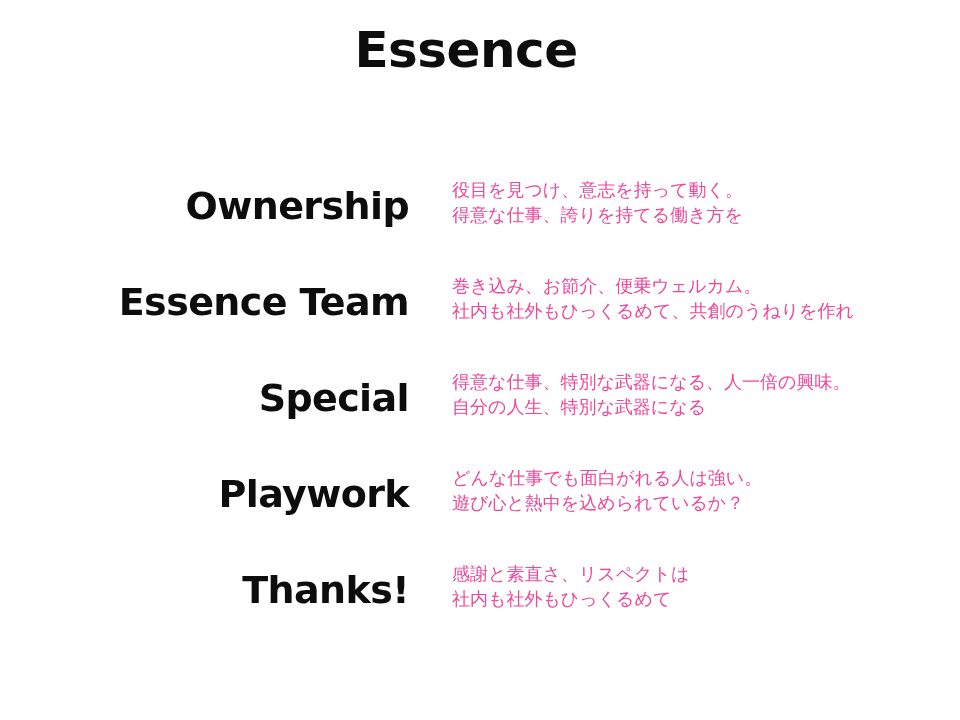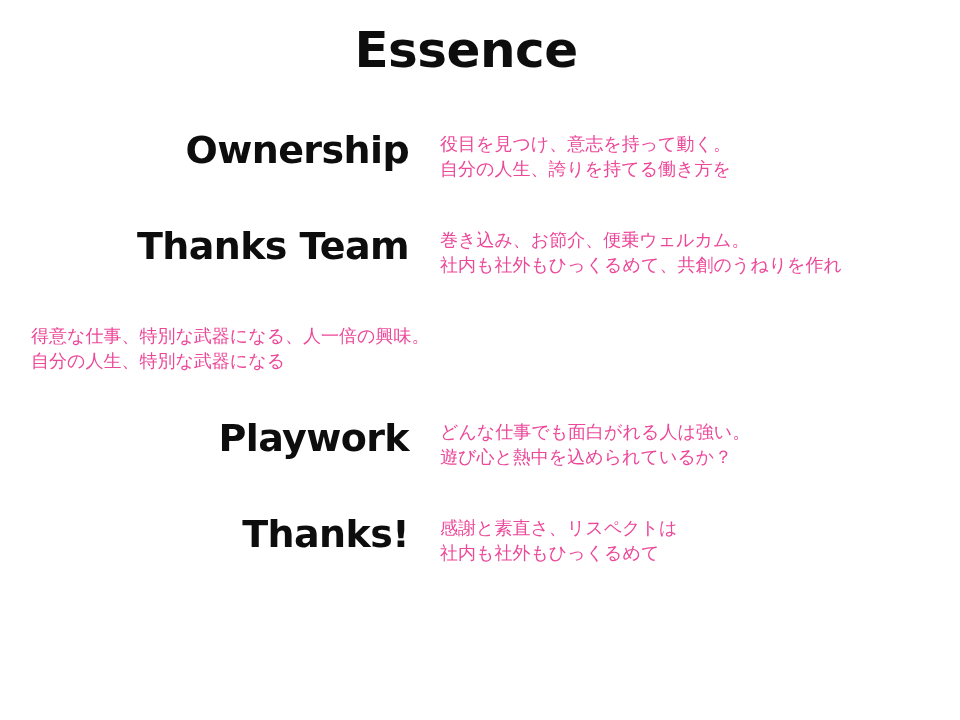--- a/index.html
+++ b/index.html
@@ -41,21 +41,22 @@
     position: absolute;
     left: 0;
     top: 131px;
     width: 960px;
   }
 
   .value-row {
     position: relative;
     height: 96px;
     display: flex;
-    align-items: flex-start;
+    align-items: flex-end;
+    gap: 12px;
   }
 
   .value-heading {
     width: 409px;
     flex: 0 0 409px;
     text-align: right;
     font-size: 38px;
     font-weight: bold;
     color: #0d0d0d;
     line-height: 1.05;
@@ -85,31 +86,32 @@
 
 <div id="slide">
 
   <div id="slide-title">Essence</div>
 
   <div id="value-list">
       <div class="value-row">
         <div class="value-heading">Ownership</div>
         <div class="value-desc">
           <span class="desc-line">役目を見つけ、意志を持って動く。</span>
-          <span class="desc-line">自分の人生、誇りを持てる働き方を</span>
+          <span class="desc-line">得意な仕事、誇りを持てる働き方を</span>
         </div>
       </div>
       <div class="value-row">
-        <div class="value-heading">Thanks Team</div>
+        <div class="value-heading">Essence Team</div>
         <div class="value-desc">
           <span class="desc-line">巻き込み、お節介、便乗ウェルカム。</span>
           <span class="desc-line">社内も社外もひっくるめて、共創のうねりを作れ</span>
         </div>
       </div>
       <div class="value-row">
+        <div class="value-heading">Special</div>
         <div class="value-desc">
           <span class="desc-line">得意な仕事、特別な武器になる、人一倍の興味。</span>
           <span class="desc-line">自分の人生、特別な武器になる</span>
         </div>
       </div>
       <div class="value-row">
         <div class="value-heading">Playwork</div>
         <div class="value-desc">
           <span class="desc-line">どんな仕事でも面白がれる人は強い。</span>
           <span class="desc-line">遊び心と熱中を込められているか？</span>

